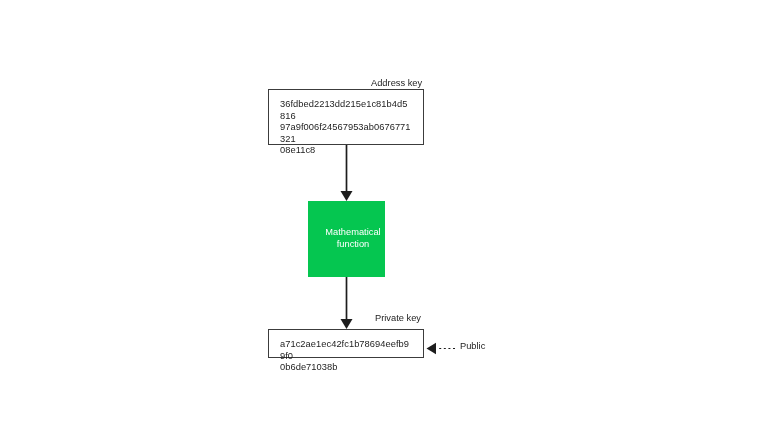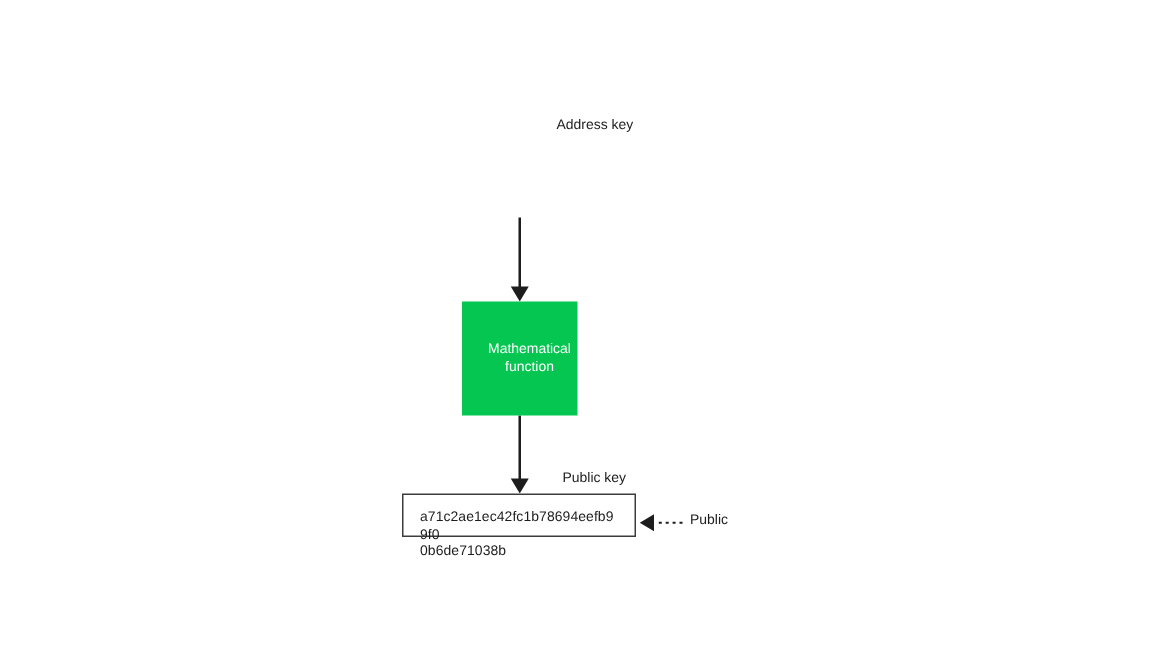--- a/index.html
+++ b/index.html
@@ -110,27 +110,32 @@
     </g>
 
     <g>
       <line x1="455" y1="348.5" x2="437" y2="348.5" stroke="#1d1d1d" stroke-width="1.2" stroke-dasharray="2,2.6"></line>
       <polygon points="436,342.8 436,354.2 426.5,348.5" fill="#1d1d1d"></polygon>
     </g>
   </svg>
 
   <div class="caption" id="private-key-label">Address key</div>
 
+  <div class="keybox" id="private-key-box">
+    <div class="hex">36fdbed2213dd215e1c81b4d5816
+97a9f006f24567953ab0676771321
+08e11c8</div>
+  </div>
 
   <div id="function-box">
     <div class="fn-label">Mathematical
 function</div>
   </div>
 
-  <div class="caption" id="public-key-label">Public key</div>
+  <div class="caption" id="public-key-label">Private key</div>
 
   <div class="keybox" id="public-key-box">
     <div class="hex">a71c2ae1ec42fc1b78694eefb99f0
 0b6de71038b</div>
   </div>
 
   <div class="caption" id="address-label">Public</div>
 
 </div>
 

